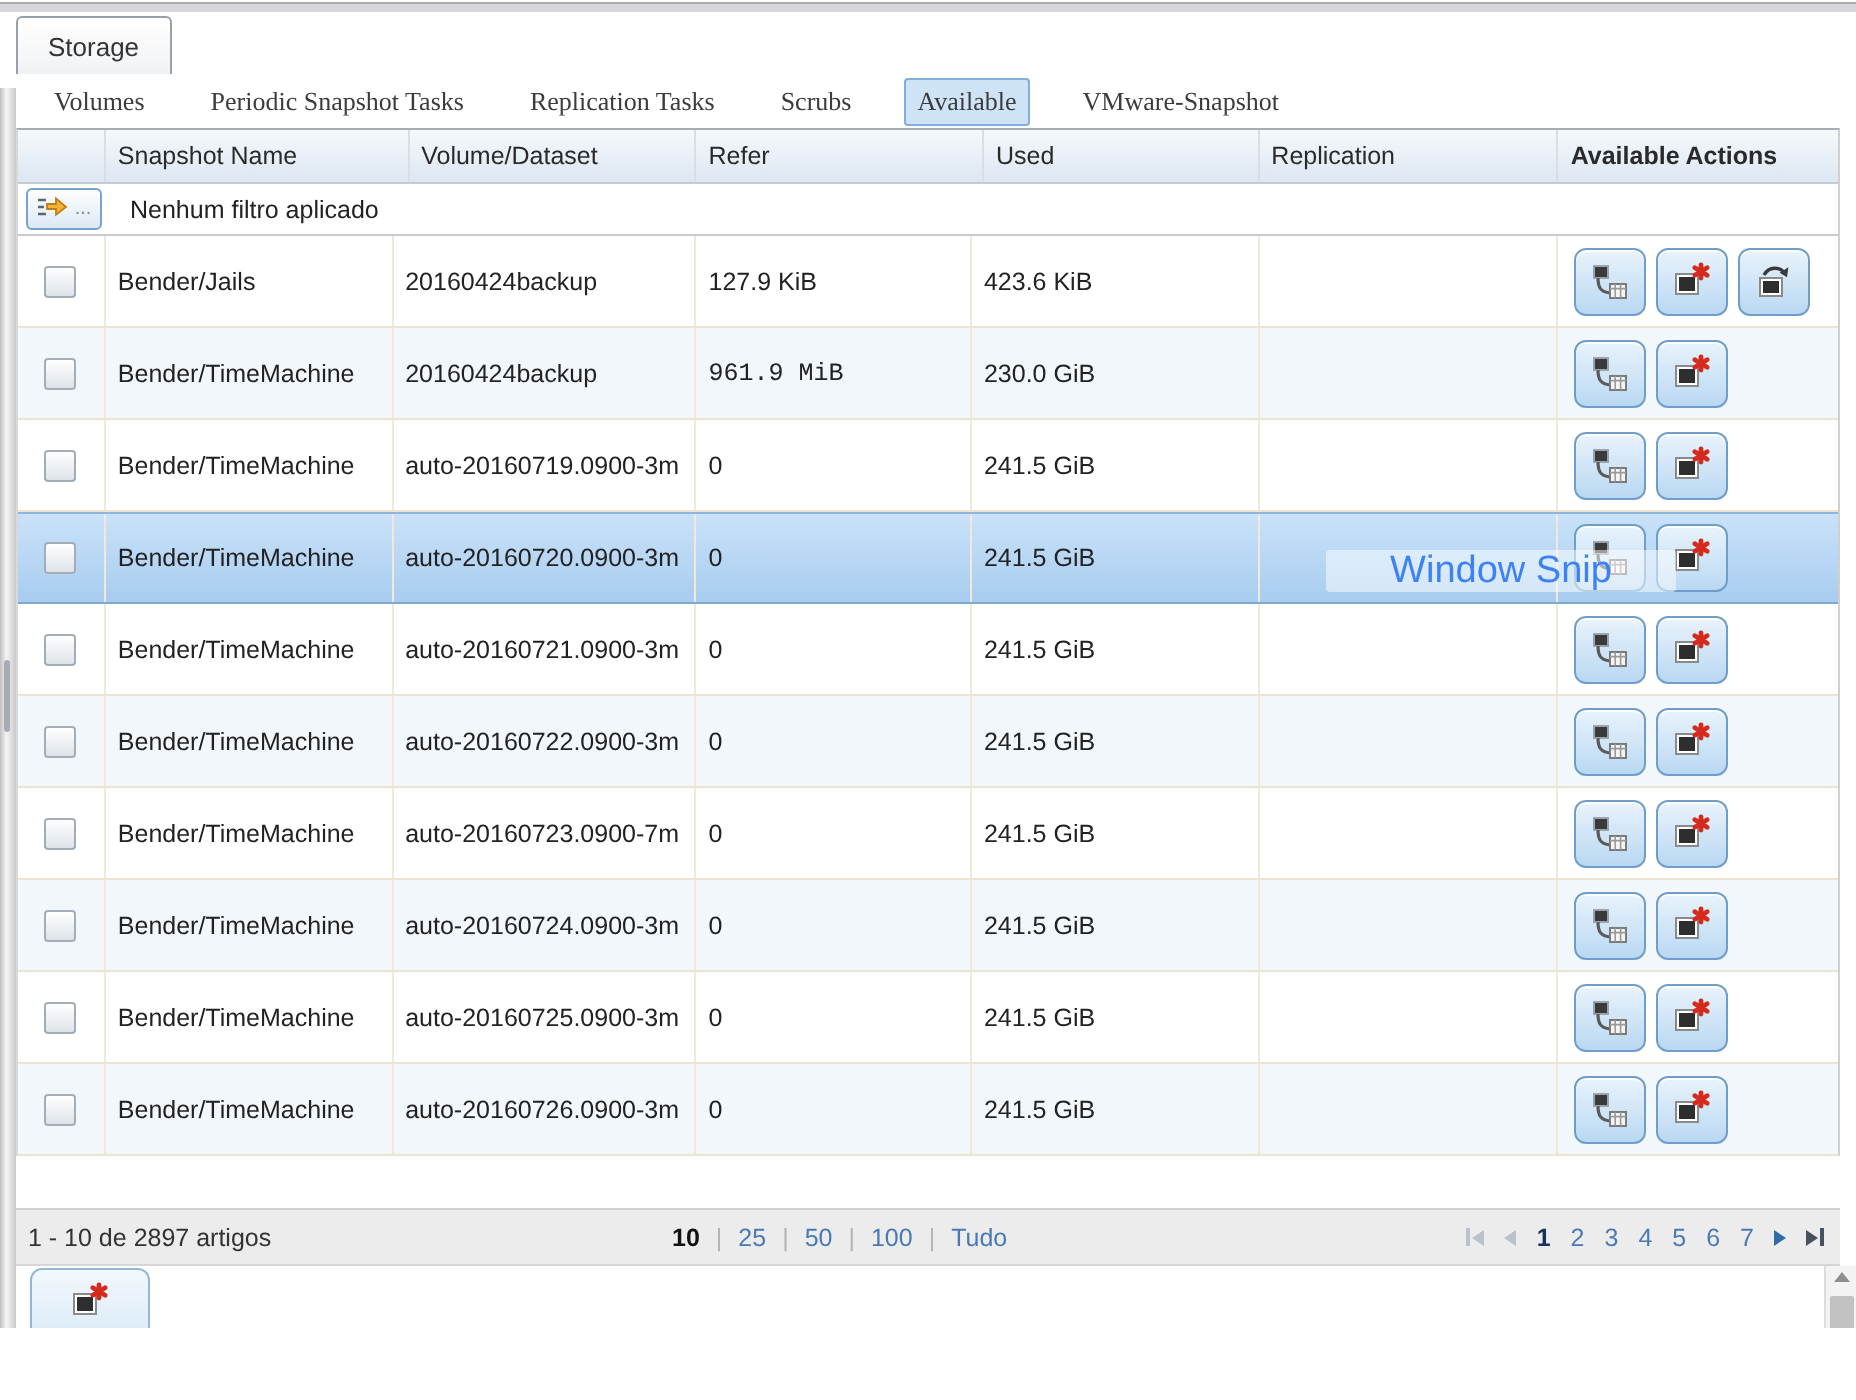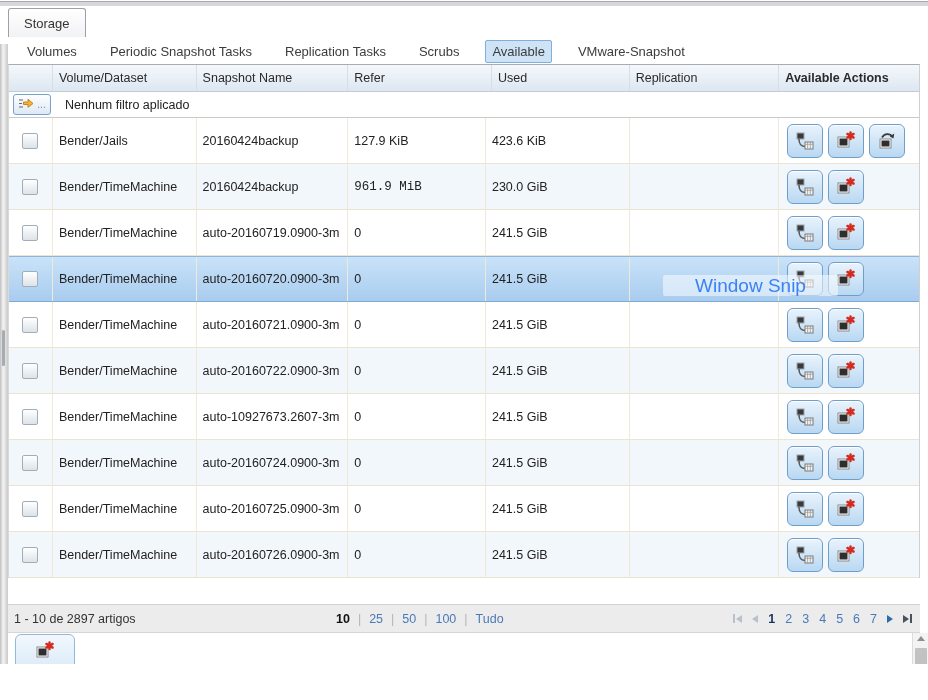--- a/index.html
+++ b/index.html
@@ -10,21 +10,21 @@
   .topstrip{position:absolute;left:0;top:1px;width:100%;height:4px;background:#d7d7db;border-top:1px solid #a9a9b0;}
 
   
   .tab{position:absolute;left:8px;top:8px;height:29px;padding:0 15px;display:flex;align-items:center;
        background:linear-gradient(#ffffff,#f1f2f4);border:1px solid #9aa0a8;border-bottom:none;
        border-radius:3px 3px 0 0;font-size:13px;color:#333;box-sizing:border-box;}
 
   
   .subtabs{position:absolute;left:8px;top:38px;height:26px;display:flex;align-items:center;gap:19px;
            padding-left:12px;font-size:13px;color:#3c3c3c;}
-  .subtab{padding:3px 6px;border:1px solid transparent;border-radius:2px;cursor:pointer;white-space:nowrap;}
+  .subtab{padding:3px 6px;border:1px solid transparent;border-radius:2px;cursor:pointer;white-space:nowrap;font-family:Liberation Serif, serif;}
   .subtab.sel{background:#cfe3f7;border-color:#7fafdb;}
 
   
   .splitter{position:absolute;left:0;top:44px;width:7px;height:645px;
             background:linear-gradient(90deg,#bfbfbf,#f4f4f4 45%,#d2d2d2);border-right:1px solid #cdcdcd;}
   .splitter .handle{position:absolute;left:2px;top:286px;width:3px;height:36px;background:#a6acb4;border-radius:2px;}
 
   
   .grid{position:absolute;left:8px;top:64px;width:912px;border-top:1px solid #a6acb3;
         border-left:1px solid #d9d9d9;border-right:1px solid #d0d0d0;box-sizing:border-box;background:#fff;}
@@ -114,22 +114,22 @@
       <span class="subtab">VMware-Snapshot</span>
     </div>
 
   <div class="splitter">
     <div class="handle"></div>
   </div>
 
   <div class="grid">
     <div class="ghead">
         <div class="hcell" style="width: 44px;"></div>
+        <div class="hcell" style="width: 152px;">Snapshot Name</div>
         <div class="hcell" style="width: 144px;">Volume/Dataset</div>
-        <div class="hcell" style="width: 152px;">Snapshot Name</div>
         <div class="hcell" style="width: 144px;">Refer</div>
         <div class="hcell" style="width: 138px;">Used</div>
         <div class="hcell" style="width: 150px;">Replication</div>
         <div class="hcell" style="width: 140px;">Available Actions</div>
       </div>
 
     <div class="frow">
       <button class="fbtn">
         <span>
           <svg width="16" height="13" viewBox="0 0 16 13">
@@ -335,21 +335,21 @@
                 </g>
               </svg>
             </button>
           </div>
         </div>
         <div class="grow">
           <div class="gcell c0" style="width: 44px;">
             <span class="cb"></span>
           </div>
           <div class="gcell c1" style="width: 144px;">Bender/TimeMachine</div>
-          <div class="gcell c2" style="width: 152px;">auto-10927673.2607-3m</div>
+          <div class="gcell c2" style="width: 152px;">auto-20160723.0900-7m</div>
           <div class="gcell c3" style="width: 138px;">0</div>
           <div class="gcell c4" style="width: 144px;">241.5 GiB</div>
           <div class="gcell c5" style="width: 150px;"></div>
           <div class="gcell c6" style="width: 140px;">
             <button class="abtn">
               <svg width="20" height="20" viewBox="0 0 20 20">
                 <rect x="2" y="2" width="7" height="6" fill="#3a3a3a" stroke="#9aa4ae"></rect>
                 <path d="M4,8 C4,13 5.5,15 10,15.5" fill="none" stroke="#5a5a5a" stroke-width="1.6"></path>
                 <rect x="10" y="11" width="8" height="7" fill="#f4f4f4" stroke="#7a7a7a"></rect>
                 <path d="M10,13.3 h8 M12.6,11 v7 M15.3,11 v7" stroke="#9a9a9a" stroke-width="0.8"></path>

